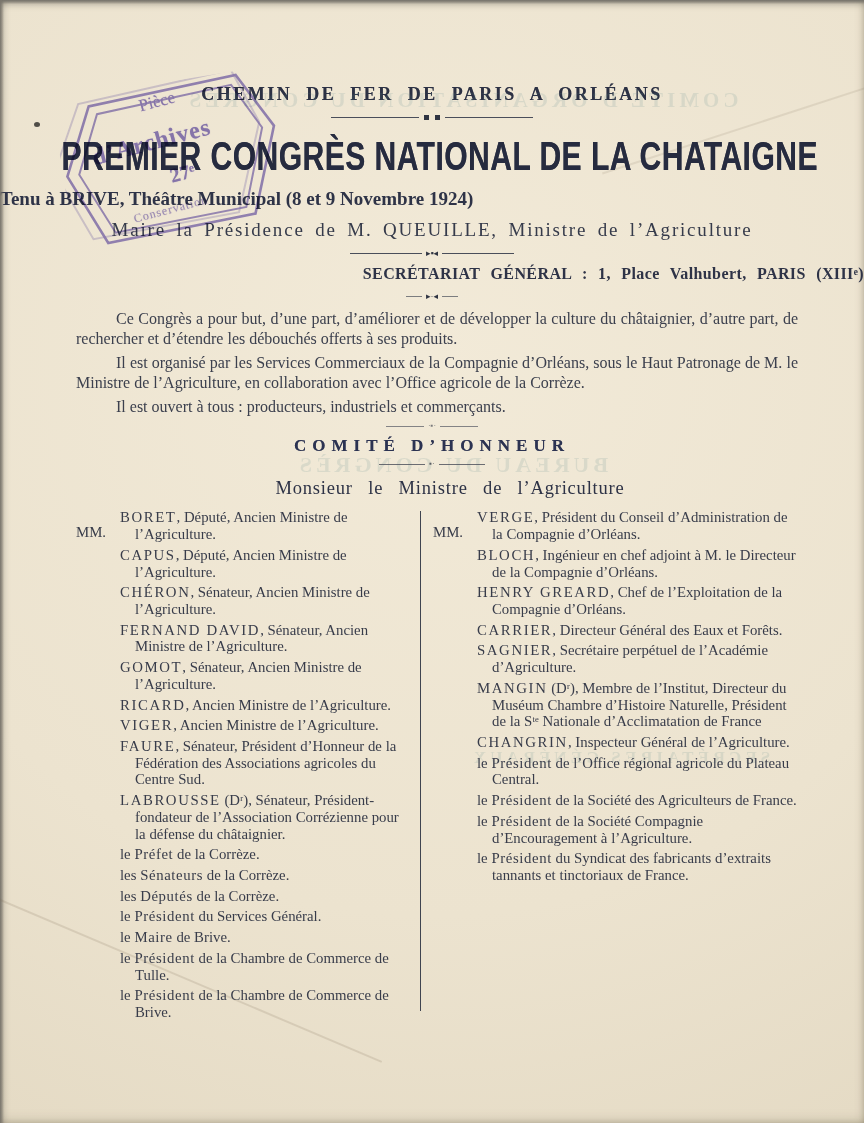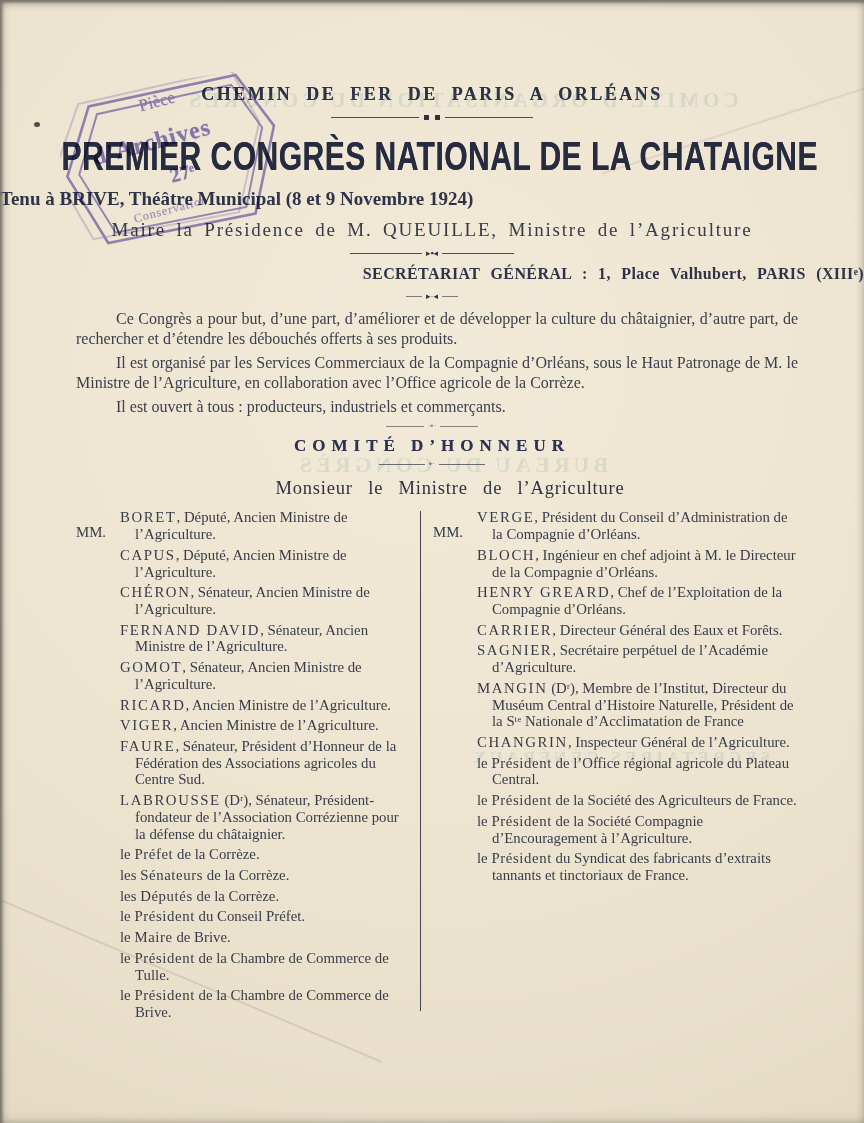--- a/index.html
+++ b/index.html
@@ -174,34 +174,34 @@
         <div class="entry"><span class="seg-c">CHÉRON</span><span class="seg-p">, Sénateur, Ancien Ministre de l’Agriculture.</span></div>
         <div class="entry"><span class="seg-c">FERNAND DAVID</span><span class="seg-p">, Sénateur, Ancien Ministre de l’Agriculture.</span></div>
         <div class="entry"><span class="seg-c">GOMOT</span><span class="seg-p">, Sénateur, Ancien Ministre de l’Agriculture.</span></div>
         <div class="entry"><span class="seg-c">RICARD</span><span class="seg-p">, Ancien Ministre de l’Agriculture.</span></div>
         <div class="entry"><span class="seg-c">VIGER</span><span class="seg-p">, Ancien Ministre de l’Agriculture.</span></div>
         <div class="entry"><span class="seg-c">FAURE</span><span class="seg-p">, Sénateur, Président d’Honneur de la Fédération des Associations agricoles du Centre Sud.</span></div>
         <div class="entry"><span class="seg-c">LABROUSSE</span><span class="seg-p"> (Dʳ), Sénateur, Président-fondateur de l’Association Corrézienne pour la défense du châtaignier.</span></div>
         <div class="entry"><span class="seg-p">le </span><span class="seg-b">Préfet</span><span class="seg-p"> de la Corrèze.</span></div>
         <div class="entry"><span class="seg-p">les </span><span class="seg-b">Sénateurs</span><span class="seg-p"> de la Corrèze.</span></div>
         <div class="entry"><span class="seg-p">les </span><span class="seg-b">Députés</span><span class="seg-p"> de la Corrèze.</span></div>
-        <div class="entry"><span class="seg-p">le </span><span class="seg-b">Président</span><span class="seg-p"> du Conseil Préfet.</span></div>
+        <div class="entry"><span class="seg-p">le </span><span class="seg-b">Président</span><span class="seg-p"> du Services Général.</span></div>
         <div class="entry"><span class="seg-p">le </span><span class="seg-b">Maire</span><span class="seg-p"> de Brive.</span></div>
         <div class="entry"><span class="seg-p">le </span><span class="seg-b">Président</span><span class="seg-p"> de la Chambre de Commerce de Tulle.</span></div>
         <div class="entry"><span class="seg-p">le </span><span class="seg-b">Président</span><span class="seg-p"> de la Chambre de Commerce de Brive.</span></div>
       </div>
     <div class="vdivider"></div>
     <div class="col col-right" id="col-1">
         <div class="lead">MM.</div>
         <div class="entry"><span class="seg-c">VERGE</span><span class="seg-p">, Président du Conseil d’Administration de la Compagnie d’Orléans.</span></div>
         <div class="entry"><span class="seg-c">BLOCH</span><span class="seg-p">, Ingénieur en chef adjoint à M. le Directeur de la Compagnie d’Orléans.</span></div>
         <div class="entry"><span class="seg-c">HENRY GREARD</span><span class="seg-p">, Chef de l’Exploitation de la Compagnie d’Orléans.</span></div>
         <div class="entry"><span class="seg-c">CARRIER</span><span class="seg-p">, Directeur Général des Eaux et Forêts.</span></div>
         <div class="entry"><span class="seg-c">SAGNIER</span><span class="seg-p">, Secrétaire perpétuel de l’Académie d’Agriculture.</span></div>
-        <div class="entry"><span class="seg-c">MANGIN</span><span class="seg-p"> (Dʳ), Membre de l’Institut, Directeur du Muséum Central d’Histoire Naturelle, Président de la Sᵗᵉ Nationale d’Acclimatation de France</span></div>
+        <div class="entry"><span class="seg-c">MANGIN</span><span class="seg-p"> (Dʳ), Membre de l’Institut, Directeur du Muséum Chambre d’Histoire Naturelle, Président de la Sᵗᵉ Nationale d’Acclimatation de France</span></div>
         <div class="entry"><span class="seg-c">CHANGRIN</span><span class="seg-p">, Inspecteur Général de l’Agriculture.</span></div>
         <div class="entry"><span class="seg-p">le </span><span class="seg-b">Président</span><span class="seg-p"> de l’Office régional agricole du Plateau Central.</span></div>
         <div class="entry"><span class="seg-p">le </span><span class="seg-b">Président</span><span class="seg-p"> de la Société des Agriculteurs de France.</span></div>
         <div class="entry"><span class="seg-p">le </span><span class="seg-b">Président</span><span class="seg-p"> de la Société Compagnie d’Encouragement à l’Agriculture.</span></div>
         <div class="entry"><span class="seg-p">le </span><span class="seg-b">Président</span><span class="seg-p"> du Syndicat des fabricants d’extraits tannants et tinctoriaux de France.</span></div>
       </div>
   </div>
 
   <div class="stamp" id="stamp" style="color: rgb(127, 111, 198);">
     <svg viewBox="0 0 220 155">

